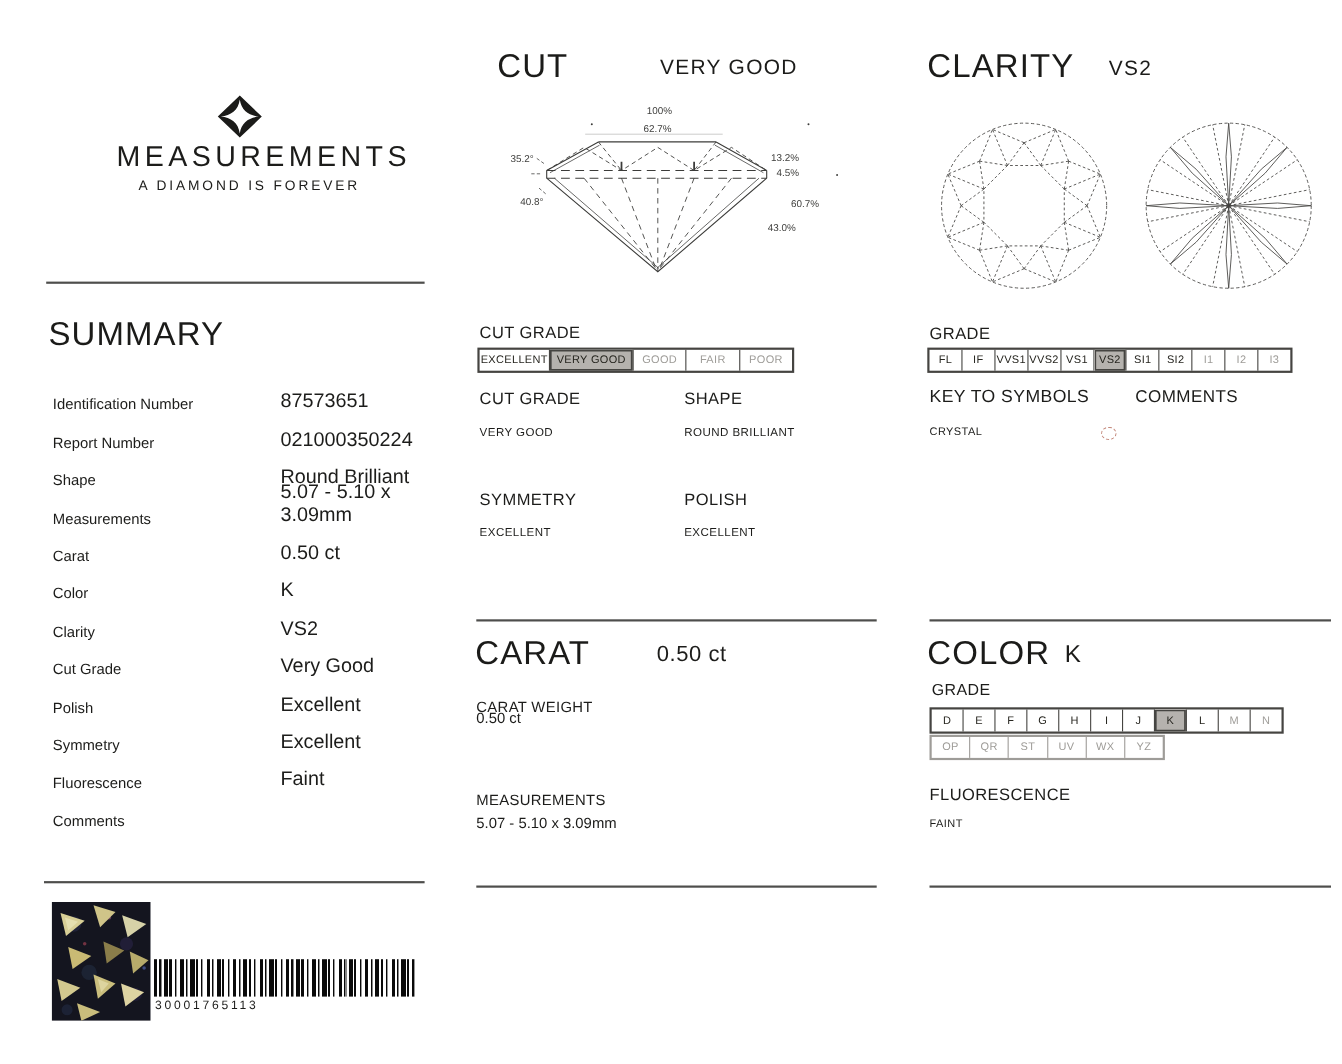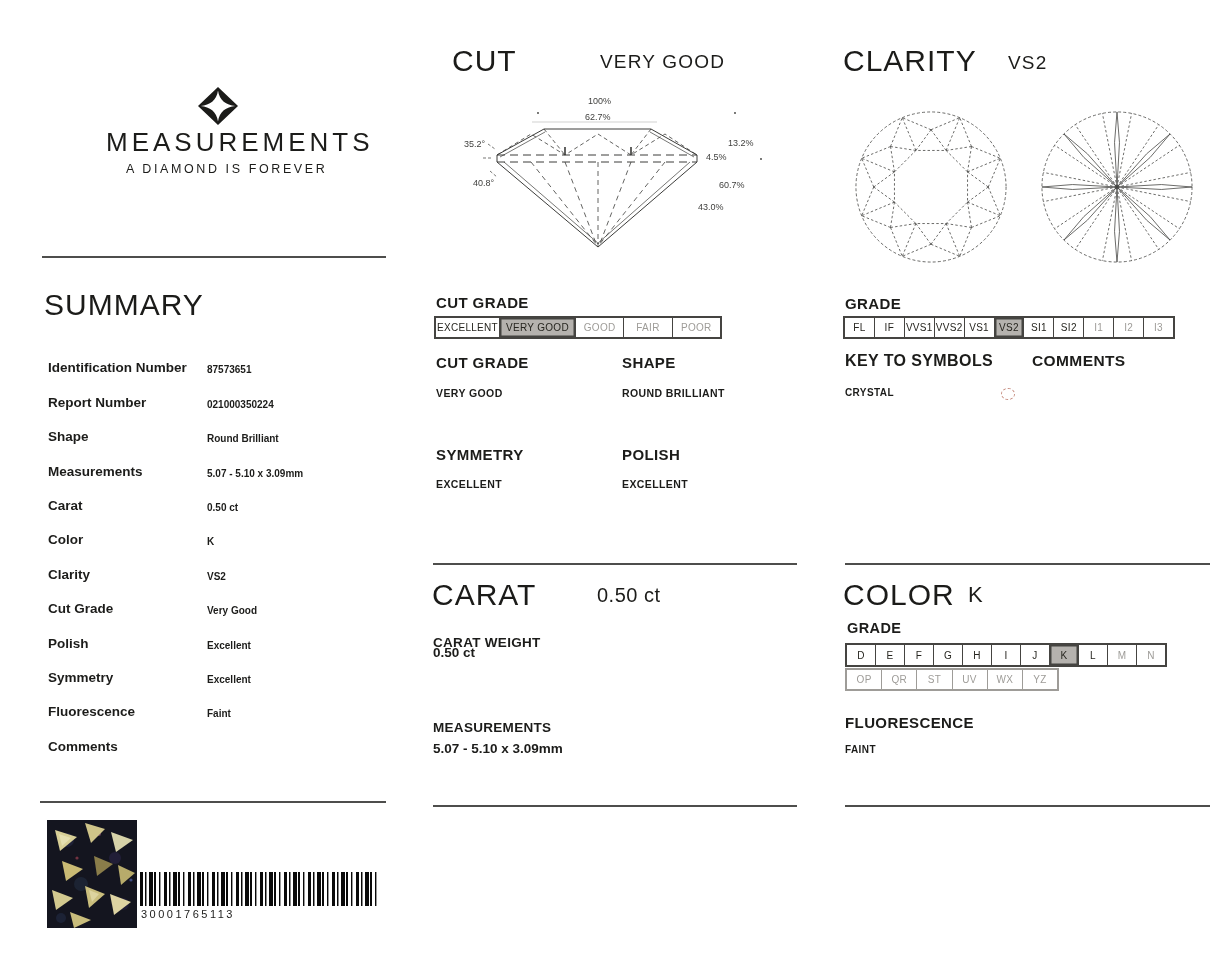--- a/index.html
+++ b/index.html
@@ -1,31 +1,31 @@
 <!DOCTYPE html>
 <html><head>
 <meta charset="utf-8">
 <style>
   html,body{margin:0;padding:0;background:#fff;}
   body{width:1220px;height:967px;position:relative;overflow:hidden;
        font-family:"Liberation Sans",sans-serif;color:#1c1c1a;}
-  .abs{position:absolute;font-weight:bold;}
+  .abs{position:absolute;}
   .rule{position:absolute;height:0;border-top:2px solid #4e4e4c;}
   .h1{font-size:30px;letter-spacing:1px;font-weight:400;color:#1b1b19;white-space:nowrap;}
   .headline{font-weight:400;letter-spacing:1.2px;white-space:nowrap;}
   .sub{font-size:15px;letter-spacing:.4px;white-space:nowrap;}
   .val{font-size:10.5px;letter-spacing:.4px;white-space:nowrap;}
   .small13{font-size:13.5px;white-space:nowrap;}
   
   .brand-name{font-size:26px;letter-spacing:4px;font-weight:500;white-space:nowrap;}
   .brand-tag{font-size:12.5px;letter-spacing:2.6px;font-weight:500;white-space:nowrap;}
   
   .srow{display:flex;height:34.4px;align-items:flex-end;}
   .slabel{width:159px;flex:none;font-size:13.5px;}
-  .svalue{font-size:10px;}
+  .svalue{font-size:18px;margin-left:48px;}
   
   .scale{position:absolute;display:flex;border:2px solid #454441;box-sizing:border-box;background:#fff;}
   .scale .cell{display:flex;align-items:center;justify-content:center;box-sizing:border-box;
                border-right:1.5px solid #454441;font-size:10px;letter-spacing:.3px;color:#26251f;
                flex:1 1 0;white-space:nowrap;}
   .scale .cell:last-of-type{border-right:none;}
   .scale .cell.selected{background:#b5b2ae;box-shadow:inset 0 0 0 1.5px #454441;}
   .scale .cell.muted{color:#9e9c98;}
   .scale.gray{border-color:#9e9c98;}
   .scale.gray .cell{border-color:#9e9c98;}
@@ -163,21 +163,21 @@
     <path d="M56,65 L122,148 M90,65 L122,149 M123,65 L123,150 M156,65 L124,149 M190,65 L124,148" stroke-dasharray="5,4" stroke-width=".8"></path>
     <path d="M8,61 H18 M13,47 L20,52 M15,74 L22,80" stroke-width=".7" stroke-dasharray="3,2"></path>
     <circle cx="63" cy="16" r=".9" fill="#3c3c3a" stroke="none"></circle>
     <circle cx="260" cy="16" r=".9" fill="#3c3c3a" stroke="none"></circle>
     <circle cx="286" cy="62" r=".9" fill="#3c3c3a" stroke="none"></circle>
   </svg>
 </div>
 <span class="diag-label" style="left:588px;top:96px;">100%</span>
 <span class="diag-label" style="left:585px;top:112px;">62.7%</span>
 <span class="diag-label" style="left:464px;top:139px;">35.2°</span>
-<span class="diag-label" style="left:728px;top:138px;">13.2%</span>
+<span class="diag-label" style="left:701px;top:138px;">13.2%</span>
 <span class="diag-label" style="left:706px;top:152px;">4.5%</span>
 <span class="diag-label" style="left:473px;top:178px;">40.8°</span>
 <span class="diag-label" style="left:719px;top:180px;">60.7%</span>
 <span class="diag-label" style="left:698px;top:202px;">43.0%</span>
 
 <div class="abs sub" style="left:436px;top:294px;">CUT GRADE</div>
 <div class="scale cut-scale" style="left:434px;top:316px;width:288px;height:23px;">
 
 <span class="cell">
       <span>EXCELLENT</span>

